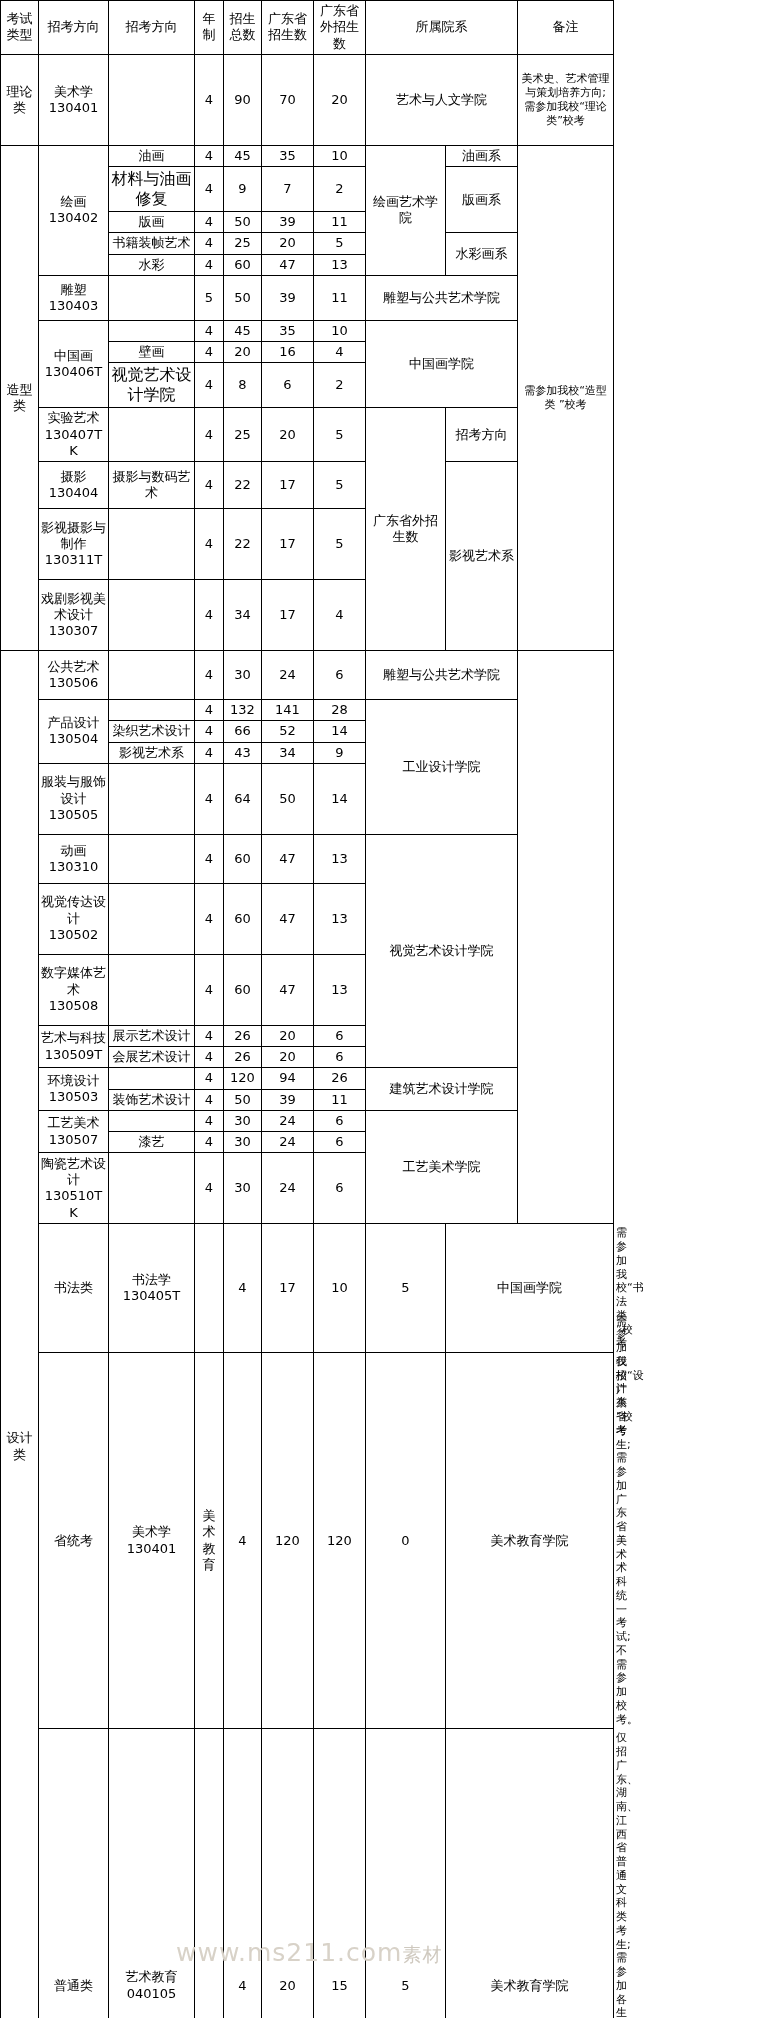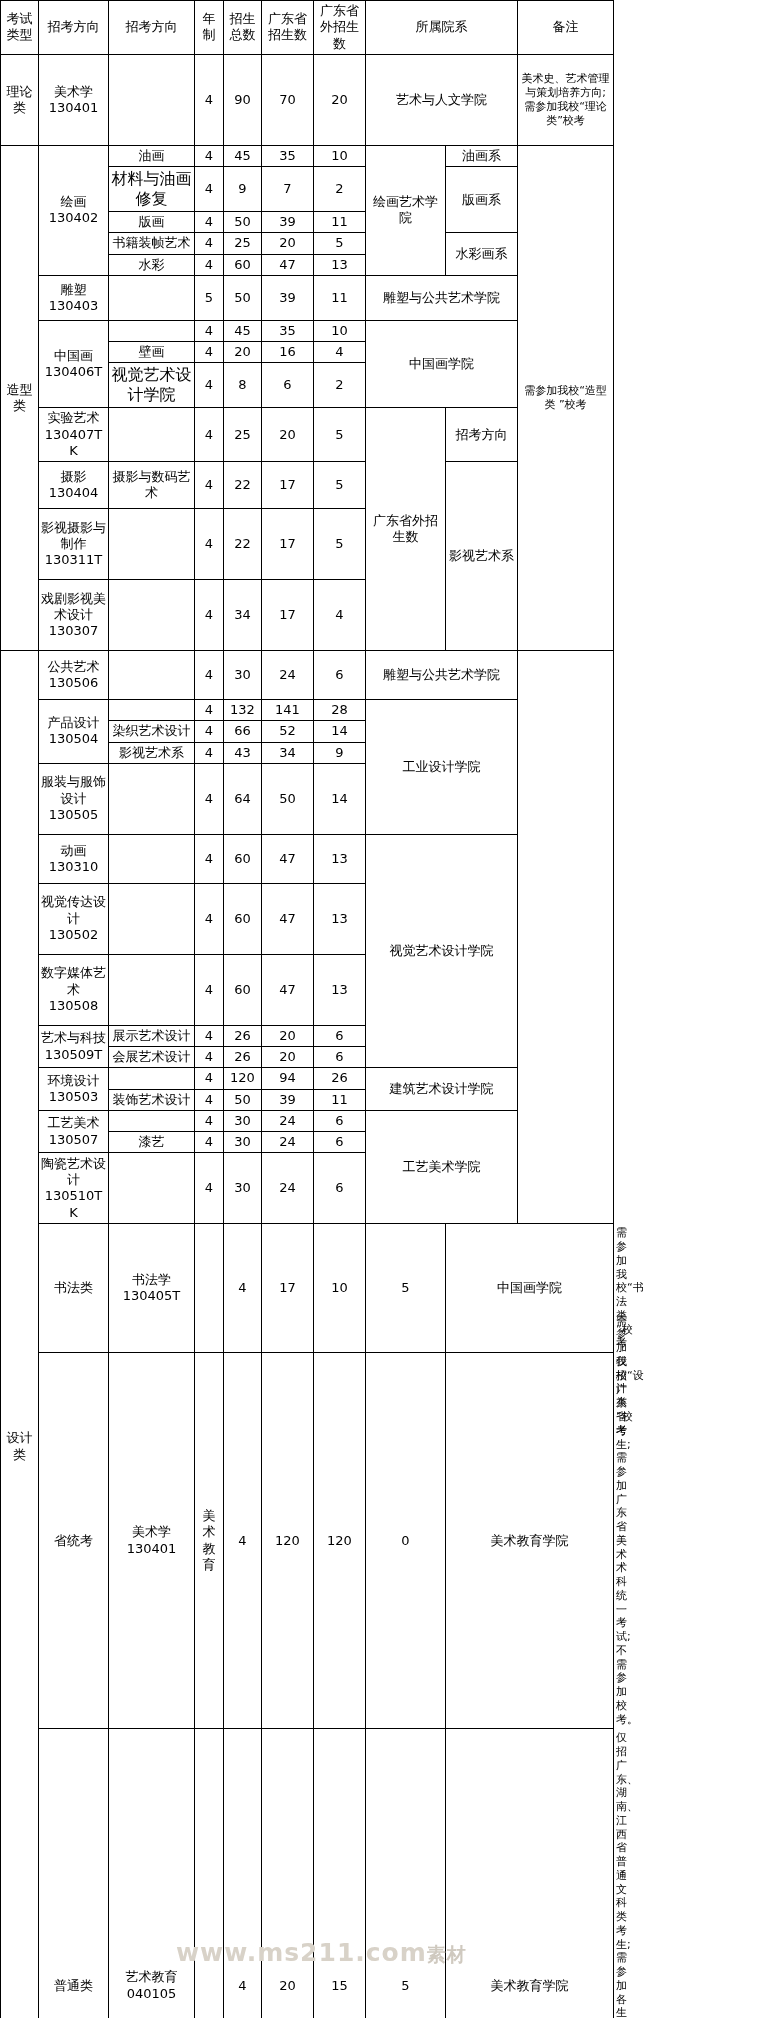--- a/index.html
+++ b/index.html
@@ -27,21 +27,21 @@
     word-break:break-all;
   }
   .hdr td{font-size:13px;padding:4px 2px;}
   .small{font-size:16px;}
   .note{font-size:11px;line-height:1.5;padding:4px 5px;}
   .watermark{
     position:absolute;
     left:176px;
     top:1938px;
     font-size:25px;
-    font-weight:bold;
+    font-weight:normal;
     color:#d8d2c8;
     letter-spacing:1px;
     font-family:"DejaVu Sans","Liberation Sans",sans-serif;
     pointer-events:none;
   }
   .watermark .suffix{font-size:19px;color:#cfc9bf;}
 </style>
 </head>
 <body>
 

